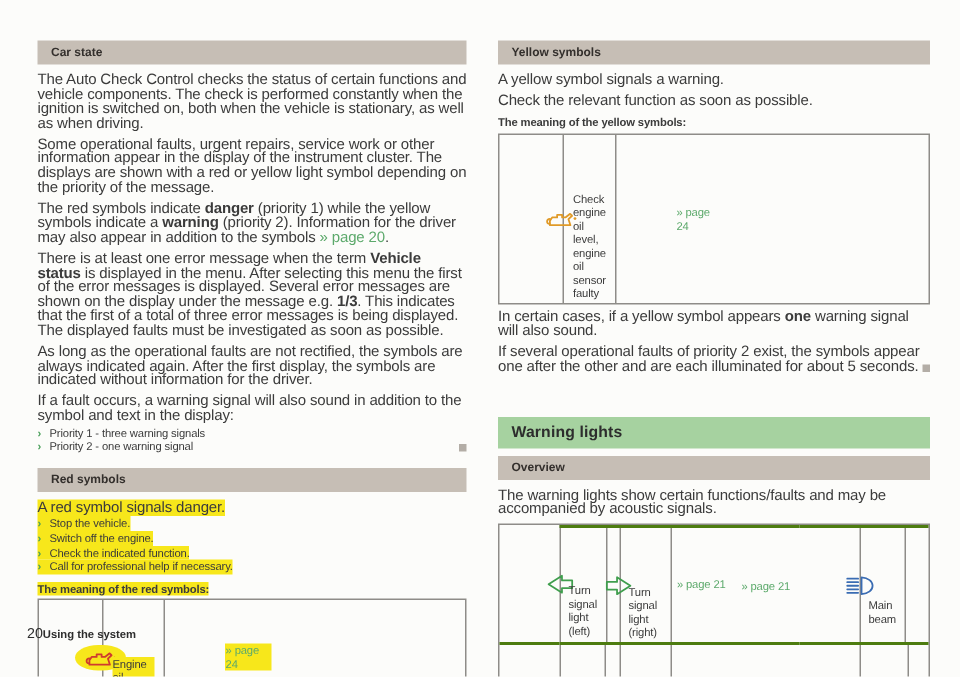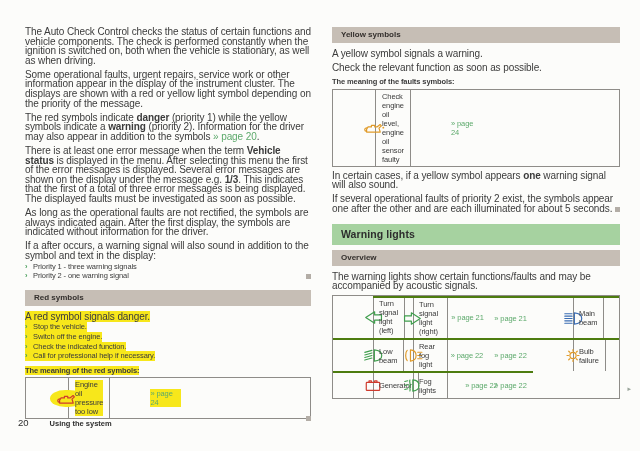--- a/index.html
+++ b/index.html
@@ -21,48 +21,49 @@
   .lead{font-size:7.5px;font-weight:bold;letter-spacing:-0.1px;margin:2px 0 2px 0;line-height:9.6px;}
   .seg-b{font-weight:bold;}
   .seg-g{color:#5ca96b;}
   .sym-table{border:1px solid #8e8c88;display:grid;margin:0 0 4px 0;}
   .cols-left{grid-template-columns:43px 1fr 72px;}
   .cols-right{grid-template-columns:40px 1fr 86px;}
   .trow{display:grid;grid-template-columns:inherit;}
   .trow + .trow{border-top:2px solid #4d7c0f;}
   .tcell{display:flex;align-items:center;min-height:21px;font-size:7.5px;letter-spacing:-0.1px;padding-left:40px;}
   .tcell.icon{justify-content:center;border-right:1px solid #8e8c88;}
-  .tcell.label{padding:2px 6px;}
+  .tcell.label{padding:2px 6px;margin-top:36px;}
   .tcell.page{justify-content:center;border-left:1px solid #8e8c88;color:#5ca96b;}
   .ic-green{color:#3f9e4d;}
   .ic-blue{color:#3a6cb3;}
   .ic-amber{color:#e09a28;}
   .ic-red{color:#cf3b2e;}
   svg{display:block;}
   svg *{stroke:currentColor;fill:none;stroke-width:1.3;stroke-linecap:round;stroke-linejoin:round;}
   svg .fill{fill:currentColor;stroke:none;}
-  .footer{position:absolute;left:18px;top:417px;display:flex;align-items:baseline;gap:21px;}
+  .footer{position:absolute;left:18px;top:417px;display:flex;align-items:baseline;}
   .footer .num{font-size:9.5px;color:#2d2d2d;}
   .footer .chap{font-size:7.5px;font-weight:bold;color:#2d2d2d;}
   .cont-arrow{position:absolute;right:-11px;bottom:6px;font-size:7px;color:#9aa59b;}
   .tbl-wrap{position:relative;}
   .mb0{margin-bottom:1px;}
   .lbl2{line-height:9px;}
 </style>
 </head>
 <body>
 
 <div class="col col-left">
+  <div class="h-gray">Car state</div>
 
   <p>The Auto Check Control checks the status of certain functions and vehicle components. The check is performed constantly when the ignition is switched on, both when the vehicle is stationary, as well as when driving.</p>
   <p>Some operational faults, urgent repairs, service work or other information appear in the display of the instrument cluster. The displays are shown with a red or yellow light symbol depending on the priority of the message.</p>
   <p><span>The red symbols indicate </span><span class="seg-b">danger</span><span> (priority 1) while the yellow symbols indicate a </span><span class="seg-b">warning</span><span> (priority 2). Information for the driver may also appear in addition to the symbols </span><span class="seg-g">» page 20</span><span>.</span></p>
   <p><span>There is at least one error message when the term </span><span class="seg-b">Vehicle status</span><span> is displayed in the menu. After selecting this menu the first of the error messages is displayed. Several error messages are shown on the display under the message e.g. </span><span class="seg-b">1/3</span><span>. This indicates that the first of a total of three error messages is being displayed. The displayed faults must be investigated as soon as possible.</span></p>
   <p>As long as the operational faults are not rectified, the symbols are always indicated again. After the first display, the symbols are indicated without information for the driver.</p>
-  <p class="mb0">If a after occurs, a warning signal will also sound in addition to the symbol and text in the display:</p>
+  <p class="mb0">If a fault occurs, a warning signal will also sound in addition to the symbol and text in the display:</p>
   <div class="list rel">
     <div class="li">
       <span class="bullet">›</span>
       <span>Priority 1 - three warning signals</span>
     </div>
     <div class="li">
       <span class="bullet">›</span>
       <span>Priority 2 - one warning signal</span>
     </div>
     <span class="eos"></span>
@@ -124,21 +125,21 @@
 
   <p class="rel mb0"><span class="eos"></span></p>
 </div>
 
 <div class="col col-right">
   <div class="h-gray">Yellow symbols</div>
 
   <p>A yellow symbol signals a warning.</p>
   <p>Check the relevant function as soon as possible.</p>
 
-  <div class="lead">The meaning of the faults symbols:</div>
+  <div class="lead">The meaning of the yellow symbols:</div>
 
   <div class="sym-table cols-left">
     <div class="trow">
       <div class="tcell icon">
         <span class="ic-amber">
           <svg width="24" height="15" viewBox="0 0 26 16">
             <path d="M5 13 H19.8 L18.4 8.7 L21 6.2 L19.6 4.8 L16.2 7.4 H13.8 V5.6 H10.2 V7.4 H6.6 L5 9.8 Z"></path>
             <path d="M5 8.4 C2.3 8.6 2.3 11.9 4.8 12.1"></path>
             <circle class="fill" cx="23.1" cy="8.2" r="1"></circle>
           </svg>
@@ -150,21 +151,21 @@
           <span>engine oil sensor faulty</span>
         </span>
       </div>
       <div class="tcell page">» page 24</div>
     </div>
   </div>
 
   <p><span>In certain cases, if a yellow symbol appears </span><span class="seg-b">one</span><span> warning signal will also sound.</span></p>
   <p class="rel"><span>If several operational faults of priority 2 exist, the symbols appear one after the other and are each illuminated for about 5 seconds.</span><span class="eos"></span></p>
 
-  <div class="h-green" style="margin-top:10px;">Warning lights</div>
+  <div class="h-green" style="margin-top:28px;">Warning lights</div>
   <div class="h-gray">Overview</div>
 
   <p>The warning lights show certain functions/faults and may be accompanied by acoustic signals.</p>
 
   <div class="tbl-wrap">
     <div class="sym-table cols-right">
 
       <div class="trow">
         <div class="tcell icon">
           <span class="ic-green">

